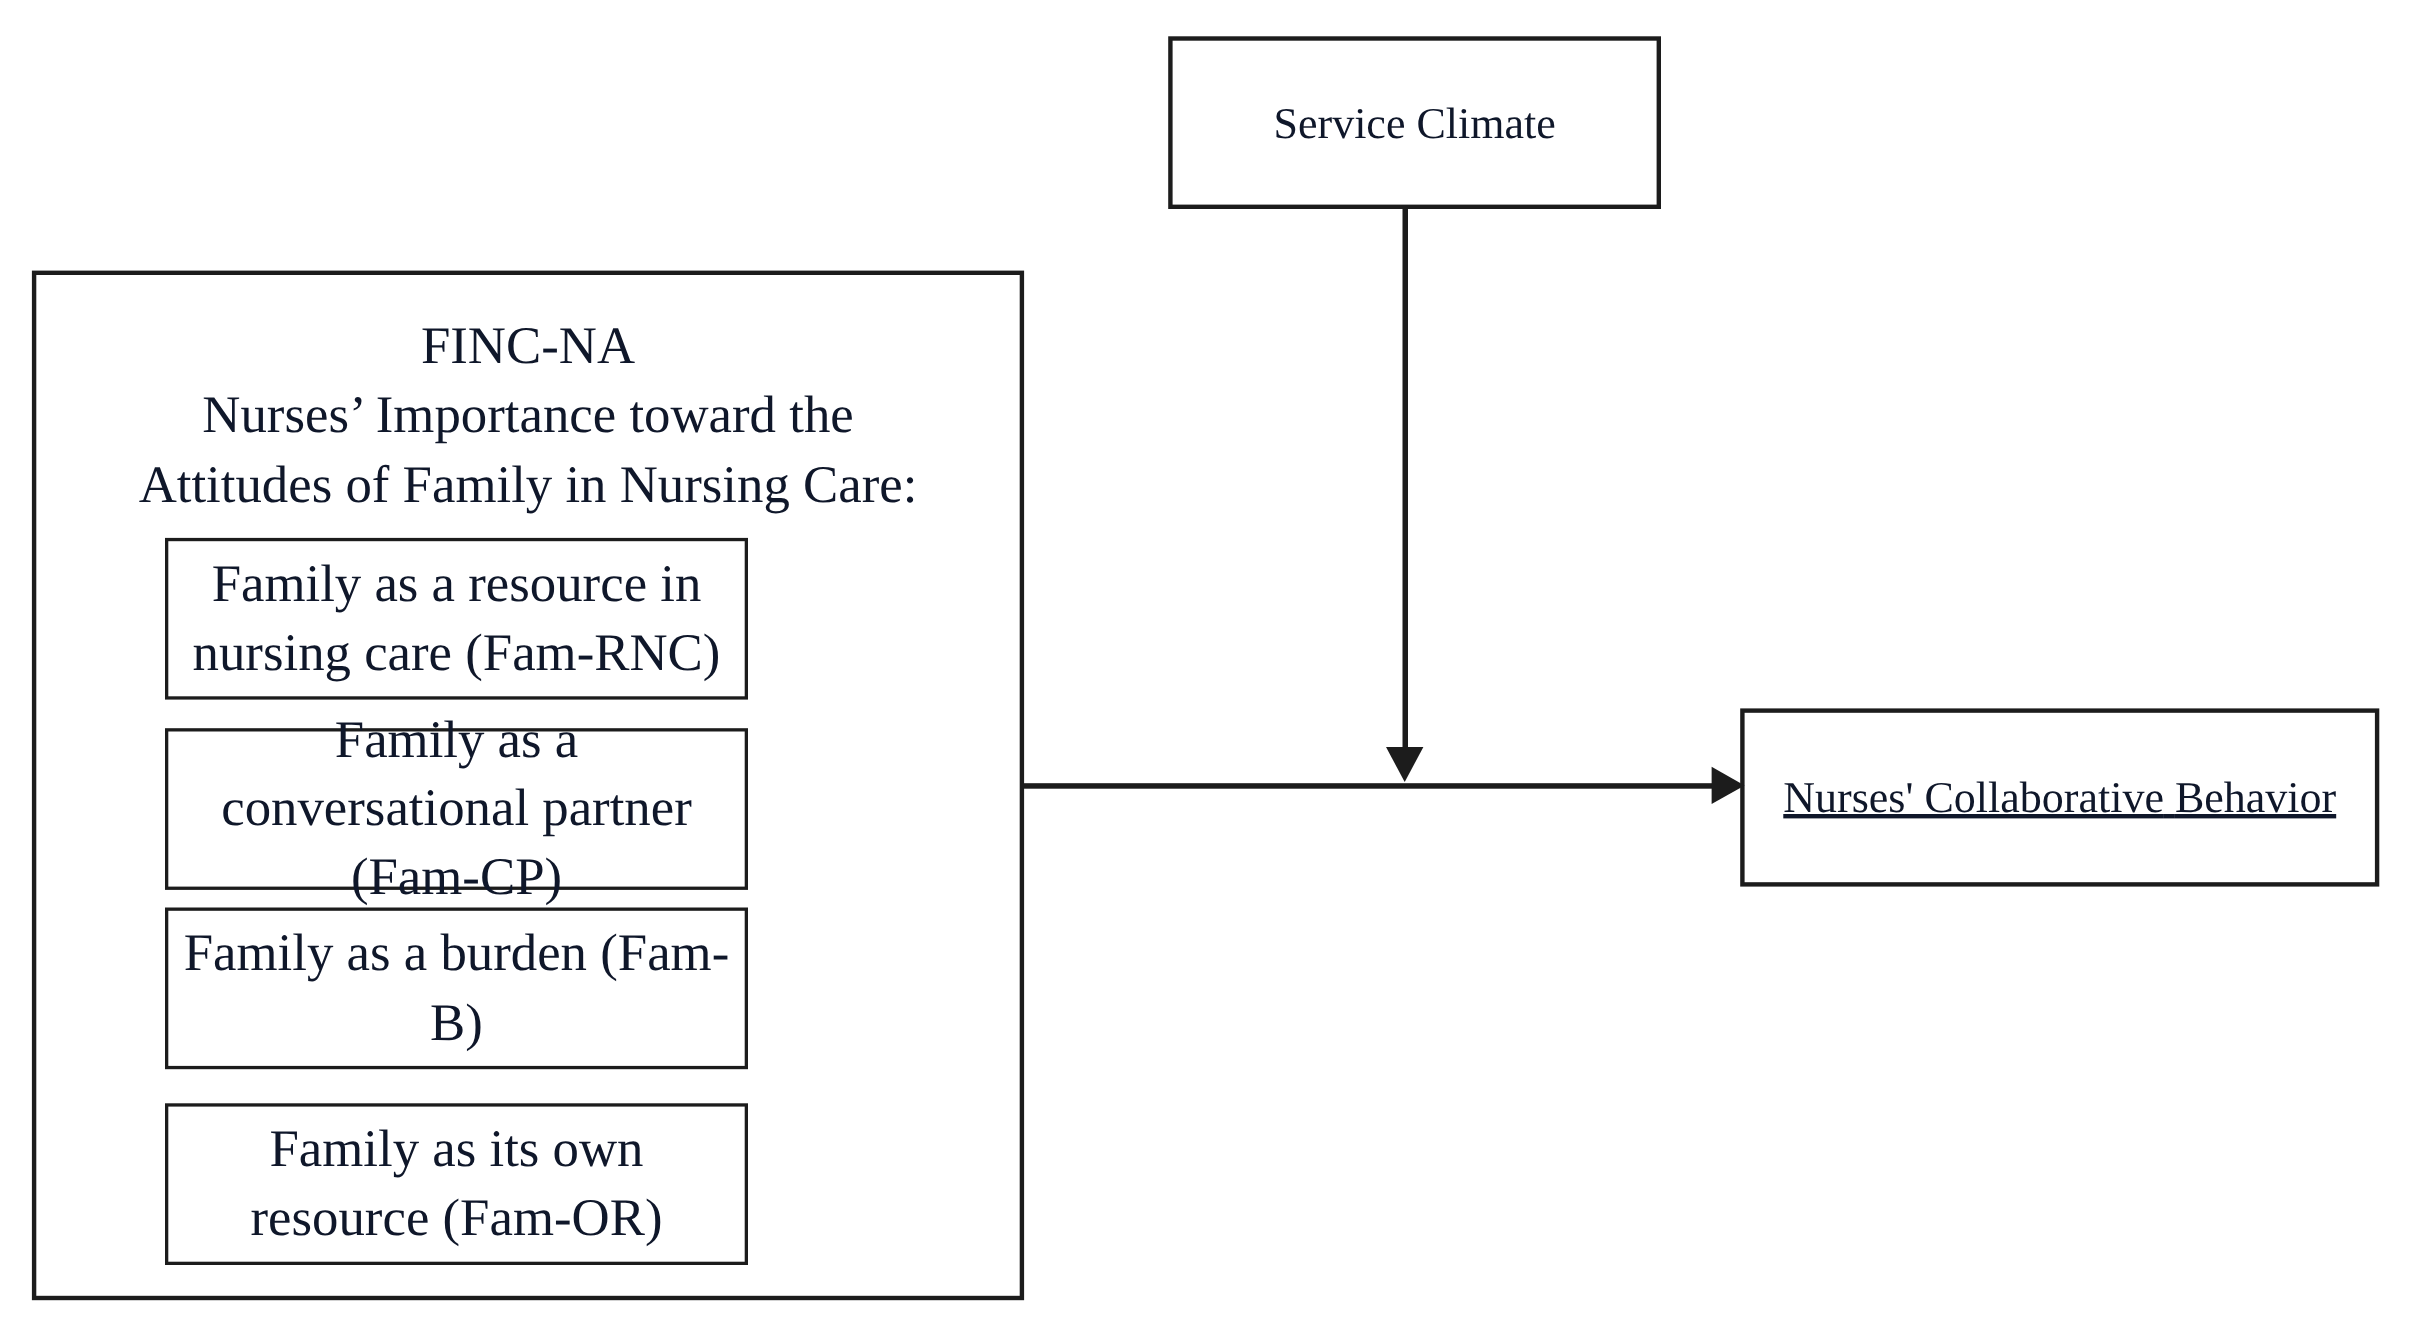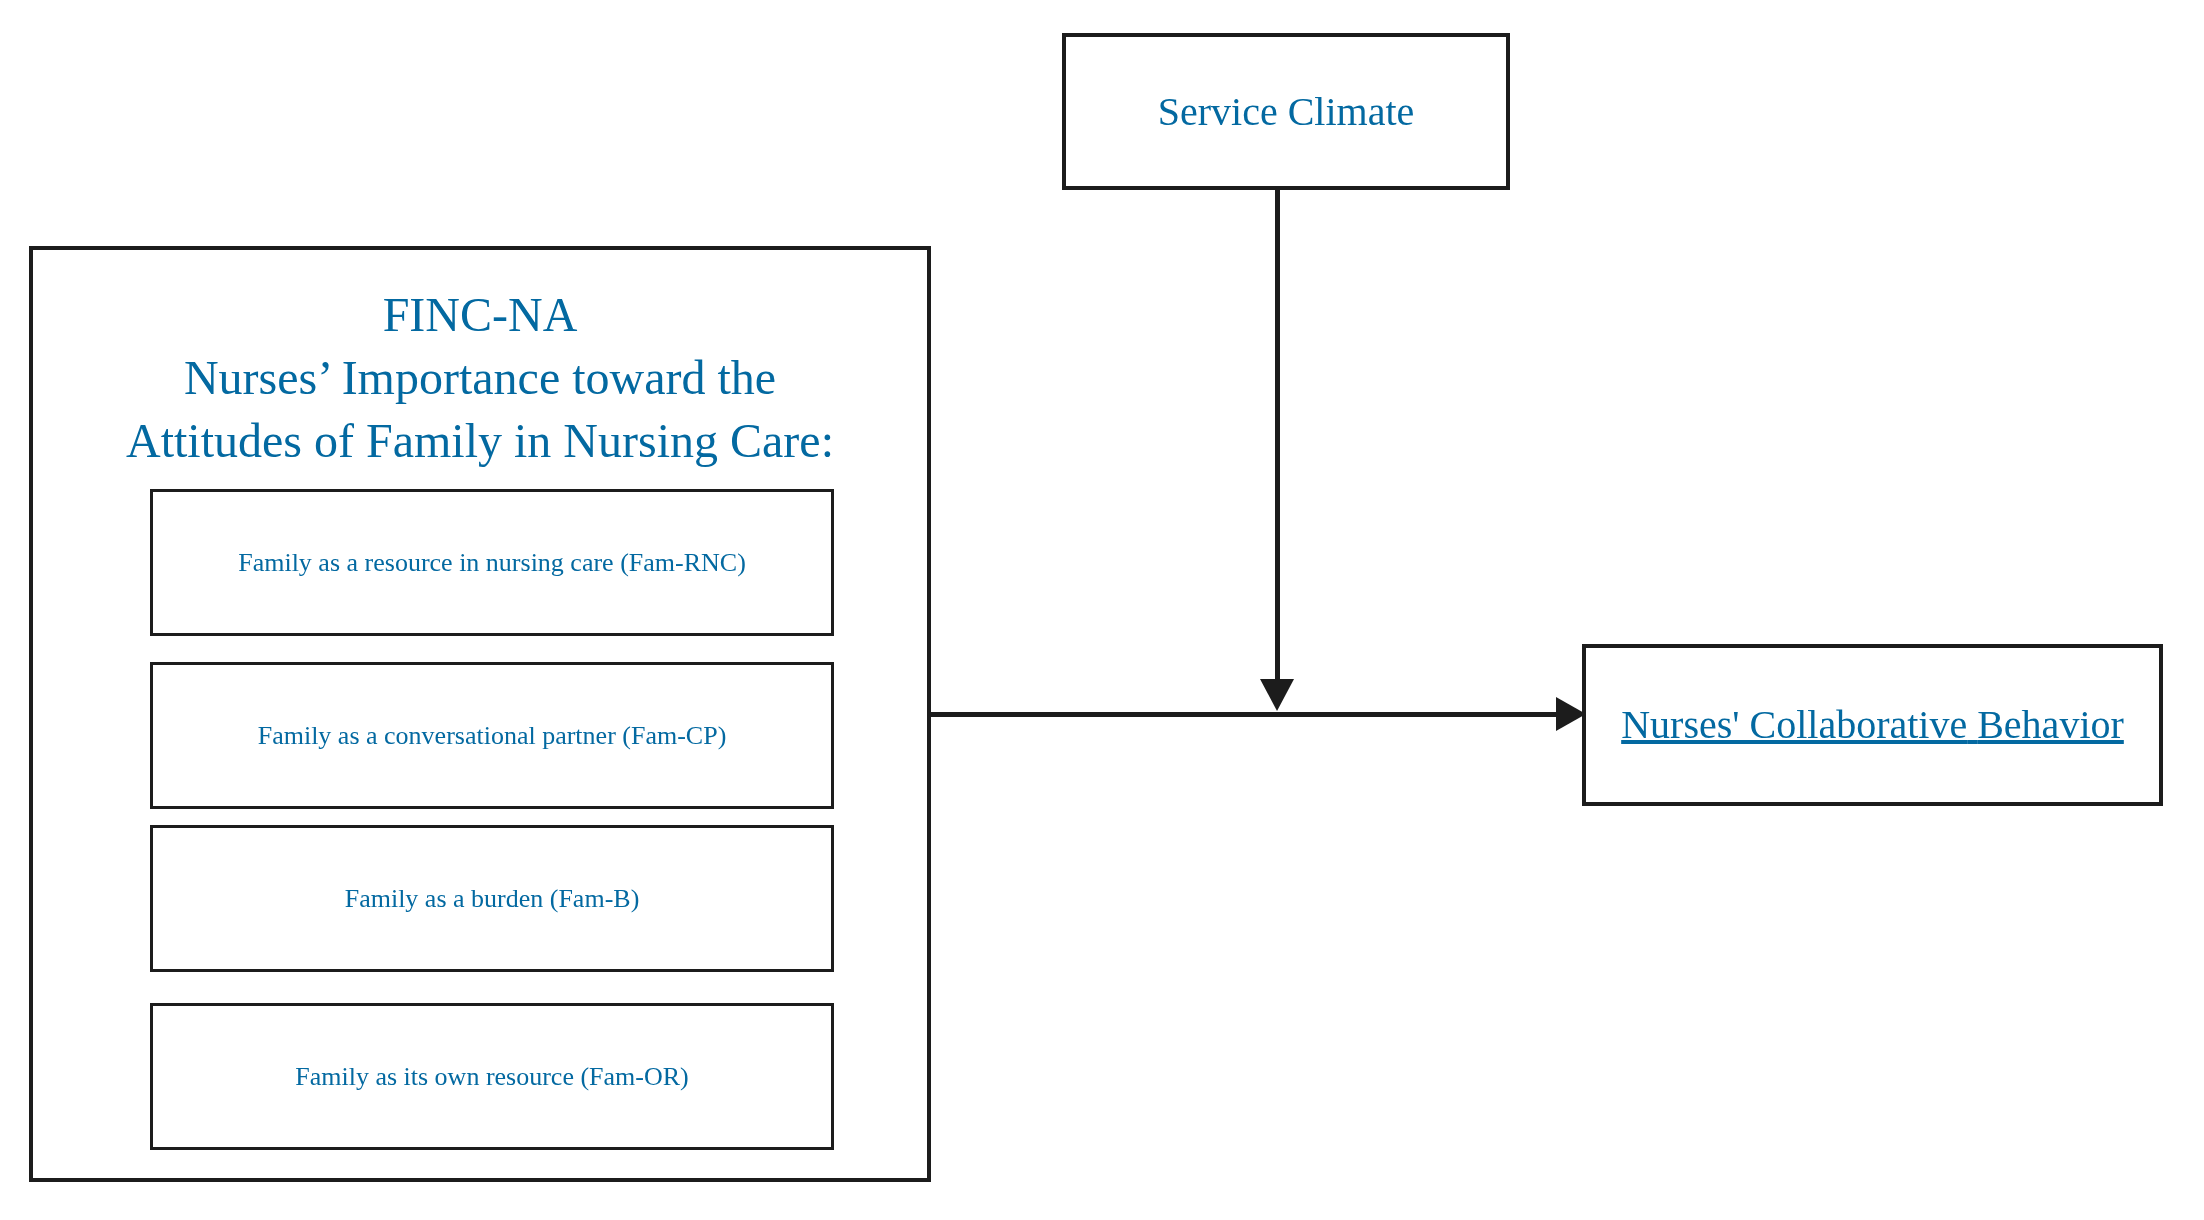--- a/index.html
+++ b/index.html
@@ -6,21 +6,21 @@
     margin: 0;
     padding: 0;
     background: #ffffff;
   }
   #canvas {
     position: relative;
     width: 2204px;
     height: 1220px;
     background: #ffffff;
     font-family: "Liberation Serif", "DejaVu Serif", serif;
-    color: #0369a1;
+    color: #0f172a;
     overflow: hidden;
     border-radius: 21px;
   }
 
   .box {
     position: absolute;
     box-sizing: border-box;
     background: #ffffff;
     border: 4px solid #1c1c1c;
     display: flex;
@@ -63,22 +63,22 @@
   }
   #finc-na-heading .hline {
     display: block;
     white-space: nowrap;
   }
 
   
   .dim-box {
     position: absolute;
     left: 117px;
-    width: 684px;
-    font-size: 26px;
+    width: 530px;
+    font-size: 48px;
     line-height: 1.30;
   }
   #dim-box-0 { top: 239px; height: 147px; }
   #dim-box-1 { top: 412px; height: 147px; }
   #dim-box-2 { top: 575px; height: 147px; }
   #dim-box-3 { top: 753px; height: 147px; }
 
   .dim-label {
     display: block;
     padding: 0 10px;

